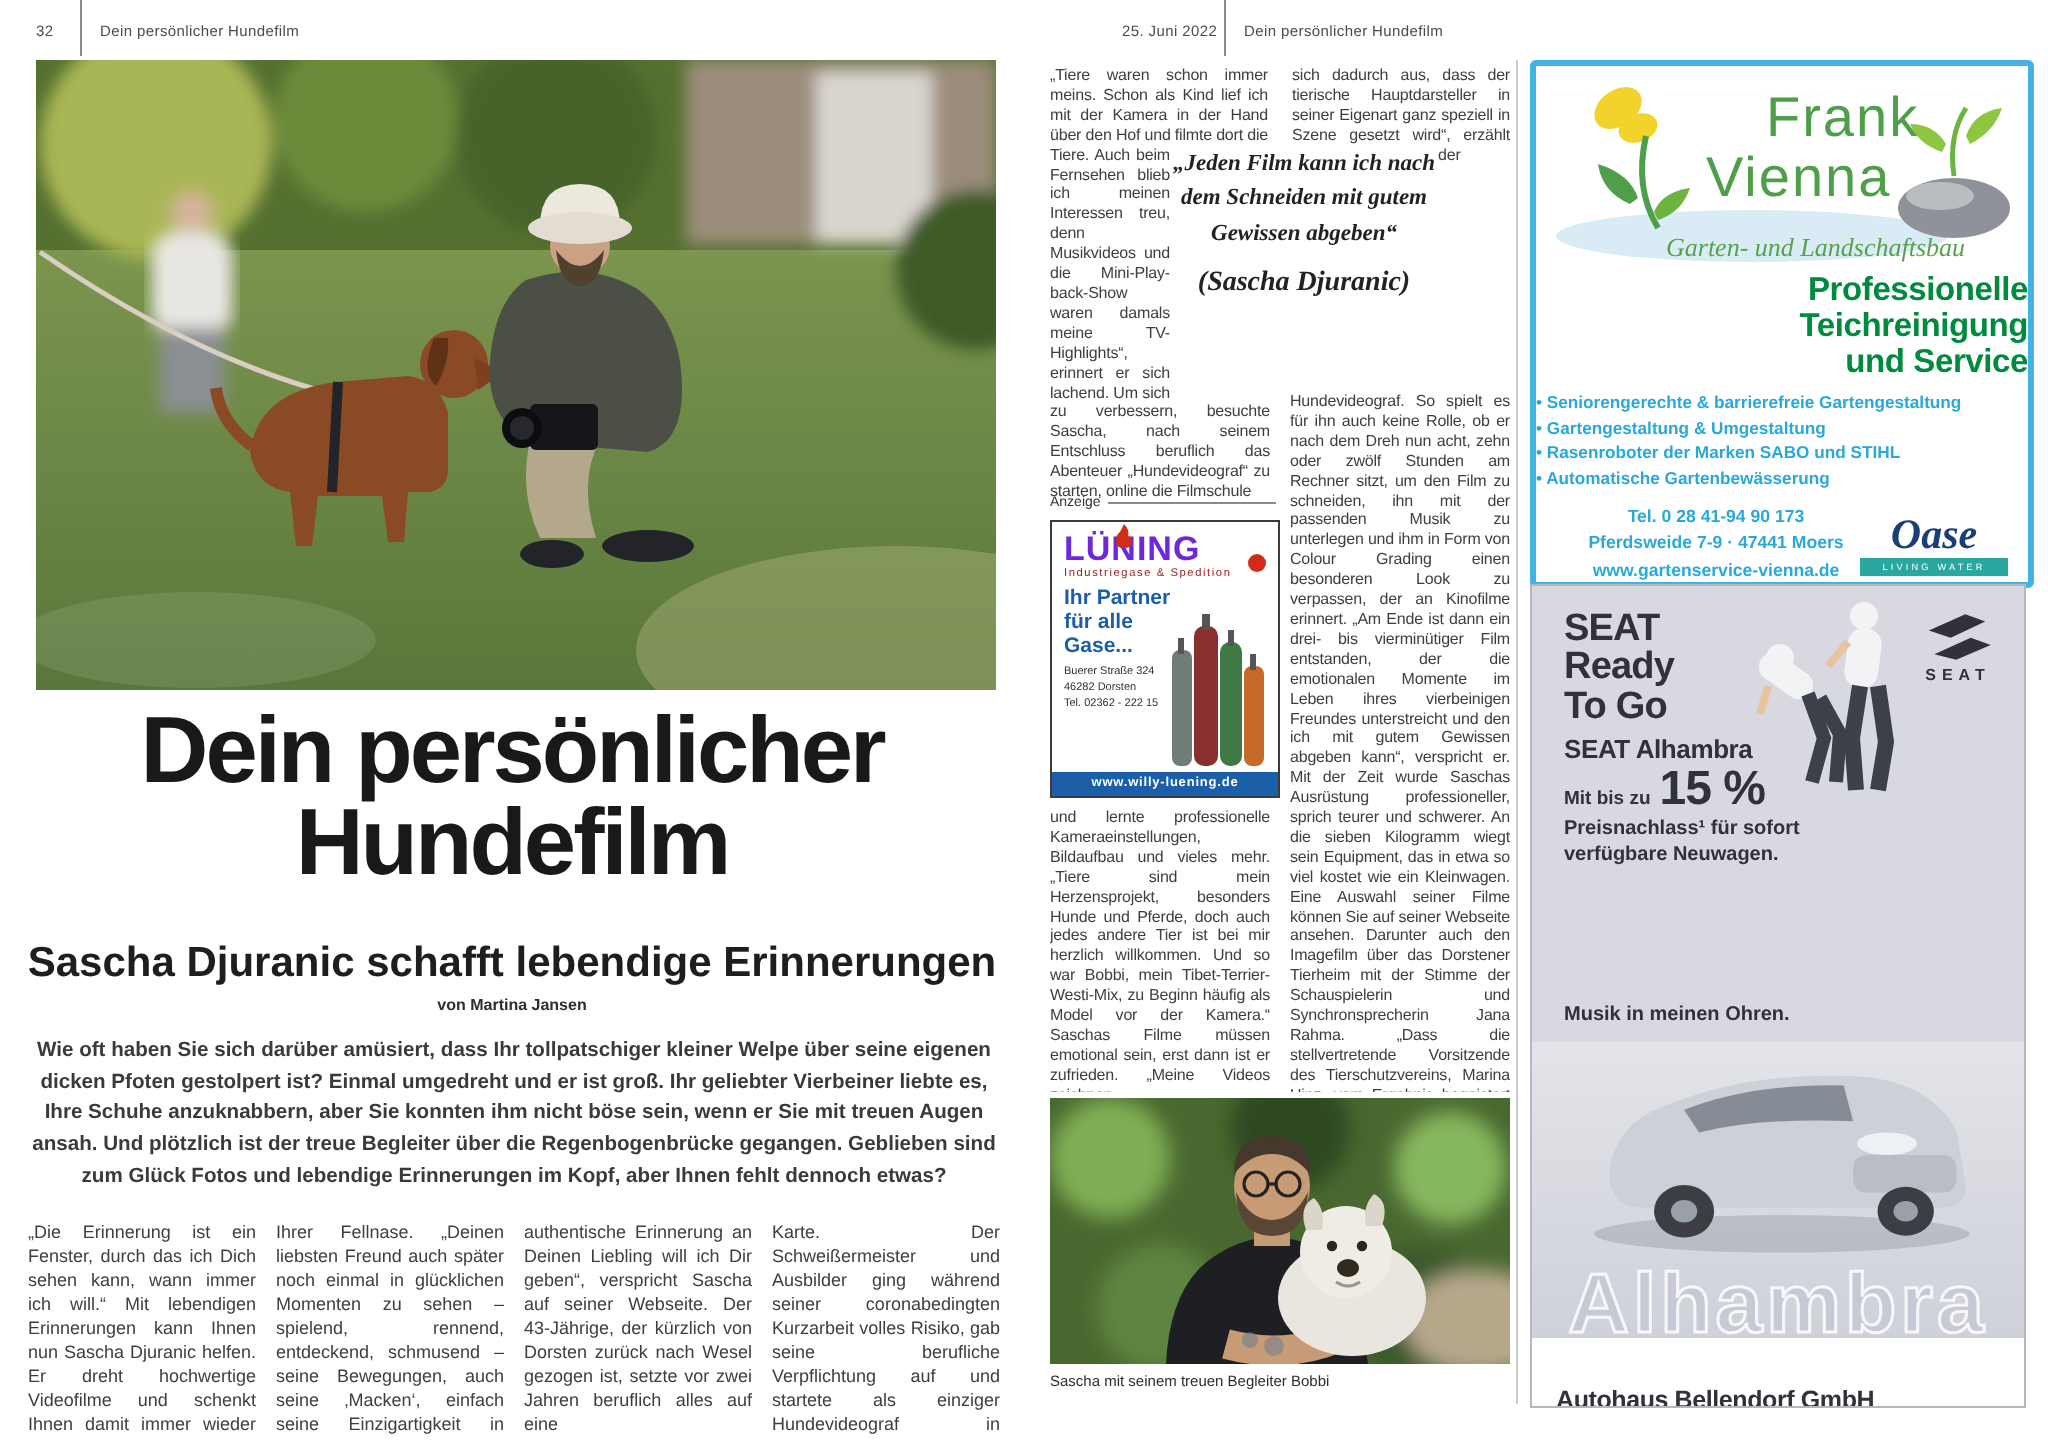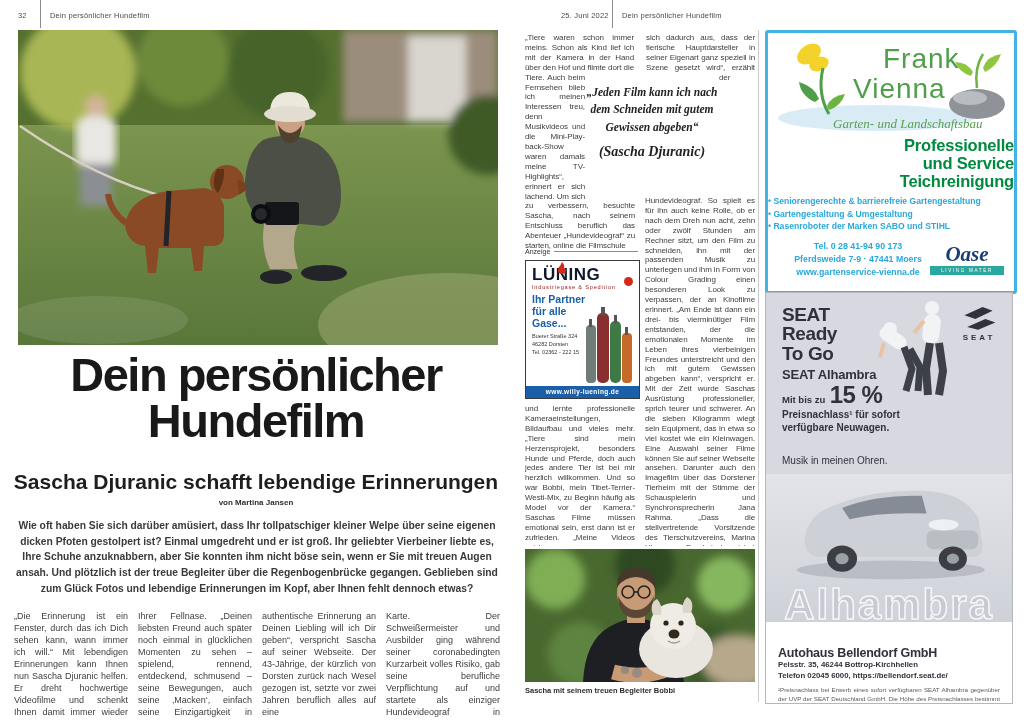--- a/index.html
+++ b/index.html
@@ -20,25 +20,25 @@
   .rcol{font-size:8px;line-height:1.24;letter-spacing:-.1px;text-align:justify;color:#3e3e3e;overflow:hidden;}
   .sp-r1{float:right;width:1px;height:41px;}
   .sp-r2{float:right;clear:right;width:50px;height:122px;}
   .sp-l1{float:left;width:1px;height:41px;}
   .sp-l2{float:left;clear:left;width:74px;height:122px;}
   .pullquote{background:#ffffff;text-align:center;font-family:"Liberation Serif",serif;
              font-style:italic;font-weight:700;font-size:11.5px;line-height:1.5;color:#222;}
   .pq-attr{font-size:14px;font-weight:700;margin-top:5px;}
   .anzeige{display:flex;align-items:center;gap:4px;font-size:7px;color:#333;}
   .anzeige .line{flex:1;border-top:1px solid #8a8a8a;height:0;}
-  .caption{font-size:7.5px;font-weight:700;color:#2d2d2d;}
+  .caption{font-size:7.5px;font-weight:400;color:#2d2d2d;}
   .vrule{border-left:1px solid #cccccc;width:0;}
   
   .luening{border:1px solid #3a3a3a;background:#fff;overflow:hidden;}
-  .lue-brand{font-size:17px;font-weight:700;color:#0f172a;letter-spacing:.5px;line-height:1;}
+  .lue-brand{font-size:17px;font-weight:700;color:#6d28d9;letter-spacing:.5px;line-height:1;}
   .lue-tag{font-size:5.6px;color:#a02020;letter-spacing:.8px;margin-top:1px;}
   .lue-claim{font-size:10.5px;font-weight:700;color:#1b5fa8;line-height:1.12;margin-top:4px;}
   .lue-addr{font-size:5.5px;color:#333;line-height:1.45;margin-top:4px;}
   .lue-bar{position:absolute;left:0;right:0;bottom:0;height:12px;background:#1b5fa8;color:#fff;
            font-size:6.5px;font-weight:700;text-align:center;line-height:12px;letter-spacing:.4px;}
   
   .vienna{border:3px solid #41b3e5;border-radius:3px;background:#fff;overflow:hidden;}
   .vi-head{font-size:16.5px;font-weight:700;line-height:1.1;text-align:right;color:#008a3e;letter-spacing:-.2px;}
   .vi-bullet{font-size:8.6px;font-weight:700;color:#29a8dc;line-height:1.45;}
   .vi-bullet::before{content:"• ";}
@@ -46,21 +46,21 @@
   .oase-word{font-family:"Liberation Serif",serif;font-style:italic;font-weight:700;font-size:21px;color:#1c3e78;line-height:1;}
   .oase-bar{background:#2aa79e;color:#fff;font-size:4.6px;letter-spacing:1.6px;text-align:center;
             height:9px;line-height:9px;margin-top:1px;}
   
   .seat{border:1px solid #b5b6be;background:#d7d8e0;overflow:hidden;}
   .seat-head{font-size:19px;font-weight:700;line-height:1.02;letter-spacing:-.4px;color:#30313b;}
   .seat-model{font-size:13px;font-weight:700;color:#30313b;letter-spacing:-.2px;}
   .seat-offer-prefix{font-size:9.5px;font-weight:700;color:#30313b;}
   .seat-offer-value{font-size:24px;font-weight:700;color:#30313b;letter-spacing:-.5px;}
   .seat-detail{font-size:10px;font-weight:700;color:#30313b;line-height:1.25;width:150px;}
-  .seat-slogan{font-size:10px;font-weight:400;color:#30313b;}
+  .seat-slogan{font-size:10px;font-weight:700;color:#30313b;margin-top:47px;}
   .seat-wordmark{font-size:8px;font-weight:700;letter-spacing:3px;color:#30313b;text-align:center;margin-top:2px;}
   .car-area{background:linear-gradient(#e3e4e9,#cfd1d9);}
   .watermark{font-size:42px;font-weight:700;color:#c7cad4;-webkit-text-stroke:1.5px #f7f7f9;
              letter-spacing:2px;white-space:nowrap;text-align:center;overflow:hidden;line-height:1;}
   .seat-footer{background:#fff;}
   .dealer-name{font-size:12.5px;font-weight:700;color:#30313b;letter-spacing:-.2px;}
   .dealer-line{font-size:7.8px;font-weight:700;color:#30313b;line-height:1.35;}
   .fineprint{font-size:6.2px;color:#5a5a5a;line-height:1.42;text-align:justify;margin-top:5px;}
 </style>
 </head>
@@ -145,21 +145,21 @@
   <div class="abs mast-rule" style="left:612px;top:0;height:28px;"></div>
   <div class="abs mast" style="left:622px;top:11px;">Dein persönlicher Hundefilm</div>
 
   <div class="abs rcol" style="left:525px;top:33px;width:110px;height:218px;">
     <span class="sp-r1"></span><span class="sp-r2"></span><span>„Tiere waren schon immer meins. Schon als Kind lief ich mit der Kamera in der Hand über den Hof und filmte dort die Tiere. Auch beim Fernsehen blieb ich meinen Interessen treu, denn Musikvideos und die Mini-Play-back-Show waren damals meine TV-Highlights“, erinnert er sich lachend. Um sich zu verbessern, besuchte Sascha, nach seinem Entschluss beruflich das Abenteuer „Hundevideograf“ zu starten, online die Filmschule</span>
   </div>
   <div class="abs rcol" style="left:645px;top:33px;width:110px;height:513px;">
     <span class="sp-l1"></span><span class="sp-l2"></span><span>sich dadurch aus, dass der tierische Hauptdarsteller in seiner Eigenart ganz speziell in Szene gesetzt wird“, erzählt der Hundevideograf. So spielt es für ihn auch keine Rolle, ob er nach dem Dreh nun acht, zehn oder zwölf Stunden am Rechner sitzt, um den Film zu schneiden, ihn mit der passenden Musik zu unterlegen und ihm in Form von Colour Grading einen besonderen Look zu verpassen, der an Kinofilme erinnert. „Am Ende ist dann ein drei- bis vierminütiger Film entstanden, der die emotionalen Momente im Leben ihres vierbeinigen Freundes unterstreicht und den ich mit gutem Gewissen abgeben kann“, verspricht er. Mit der Zeit wurde Saschas Ausrüstung professioneller, sprich teurer und schwerer. An die sieben Kilogramm wiegt sein Equipment, das in etwa so viel kostet wie ein Kleinwagen. Eine Auswahl seiner Filme können Sie auf seiner Webseite ansehen. Darunter auch den Imagefilm über das Dorstener Tierheim mit der Stimme der Schauspielerin und Synchronsprecherin Jana Rahma. „Dass die stellvertretende Vorsitzende des Tierschutzvereins, Marina Hinz, vom Ergebnis begeistert war, das hat mich natürlich noch mehr angespornt“, verrät mir Sascha. Hinter jedem seiner Filme steckt eine Menge Arbeit. Ein Vorgespräch mit dem Besitzer,</span>
   </div>
 
-  <div class="abs pullquote" style="left:586px;top:84px;width:132px;">
+  <div class="abs pullquote" style="left:586px;top:74px;width:132px;">
     <div>„Jeden Film kann ich nach dem Schneiden mit gutem Gewissen abgeben“</div>
     <div class="pq-attr">(Sascha Djuranic)</div>
   </div>
 
   <div class="abs anzeige" style="left:525px;top:248px;width:113px;">
     <span>Anzeige</span>
     <span class="line"></span>
   </div>
   <div class="abs luening" style="left:525px;top:260px;width:113px;height:137px;">
     <div style="position:relative;height:100%;">
@@ -262,27 +262,28 @@
         <path d="M206 52 Q203 32 212 18" stroke="#6db33f" stroke-width="2.5" fill="none"></path>
         <path d="M214 36 Q226 30 230 18 Q216 20 212 32 Z" fill="#8fc641"></path>
         <path d="M200 40 Q188 36 184 26 Q196 26 202 36 Z" fill="#8fc641"></path>
         <ellipse cx="206" cy="68" rx="28" ry="15" fill="#8f9399"></ellipse>
         <ellipse cx="199" cy="62" rx="17" ry="7" fill="#b9bcc0"></ellipse>
       </g>
       <text x="62" y="92" font-family="Liberation Serif,serif" font-style="italic" font-size="13" fill="#57a14f">Garten- und Landschaftsbau</text>
     </svg>
     <div class="vi-head" style="margin-top:2px;">
       <div>Professionelle</div>
+      <div>Teichreinigung</div>
       <div>und Service</div>
-      <div>Teichreinigung</div>
     </div>
     <div style="margin-top:5px;">
       <div class="vi-bullet">Seniorengerechte &amp; barrierefreie Gartengestaltung</div>
       <div class="vi-bullet">Gartengestaltung &amp; Umgestaltung</div>
       <div class="vi-bullet">Rasenroboter der Marken SABO und STIHL</div>
+      <div class="vi-bullet">Automatische Gartenbewässerung</div>
     </div>
     <div style="display:flex;align-items:center;margin-top:7px;padding:0 10px 0 18px;">
       <div class="vi-contact" style="flex:1;">
         <div>Tel. 0 28 41-94 90 173</div>
         <div>Pferdsweide 7-9 · 47441 Moers</div>
         <div>www.gartenservice-vienna.de</div>
       </div>
       <div style="width:74px;">
         <div class="oase-word" style="text-align:center;">Oase</div>
         <div class="oase-bar">LIVING WATER</div>

